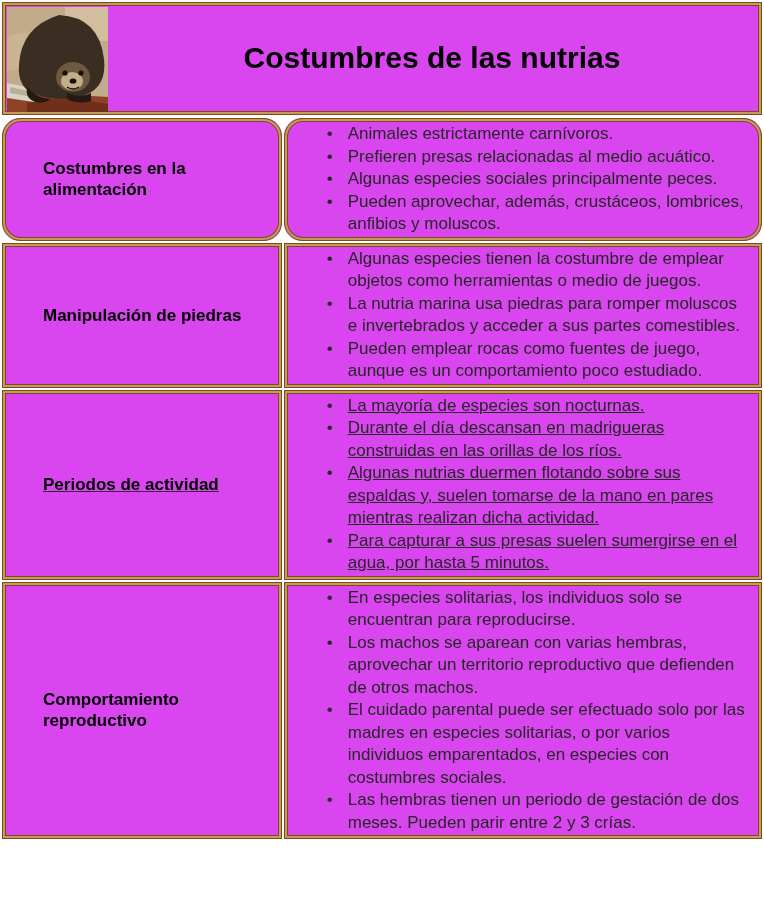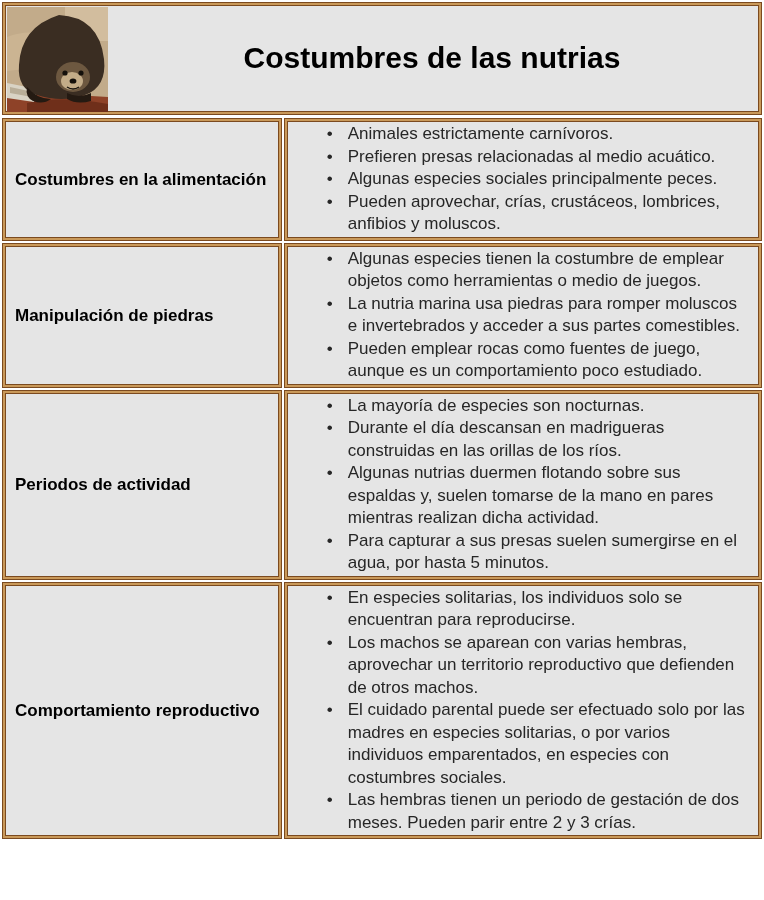--- a/index.html
+++ b/index.html
@@ -10,21 +10,21 @@
     color: #262626;
     overflow: hidden;
   }
   .page { position: relative; width: 764px; height: 900px; background: #fff; }
 
   
   .ringbox {
     border: 1px solid var(--border-dark, #7b4a1f);
     box-shadow: inset 0 0 0 2px var(--border-light, #c9995a),
                 inset 0 0 0 3px var(--border-dark, #7b4a1f);
-    background: #e5e5e5;
+    background: #d946ef;
     box-sizing: border-box;
   }
 
   .header {
     position: absolute; left: 2px; top: 2px;
     width: 760px; height: 113px;
   }
   .otter {
     position: absolute; left: 4px; top: 4px;
     width: 101px; height: 105px; display: block;
@@ -41,30 +41,31 @@
     position: absolute; left: 0; top: 116px;
     width: 764px;
     border-collapse: separate;
     border-spacing: 2px;
     table-layout: fixed;
   }
   col.c1 { width: 279px; }
   col.c2 { width: 477px; }
 
   td.cell { vertical-align: middle; padding: 0; }
-  tbody tr:nth-of-type(1) td { height: 118px; }
+  tbody tr:nth-of-type(1) td { height: 118px; border-radius: 18px; }
   tbody tr:nth-of-type(2) td { height: 142px; }
-  tbody tr:nth-of-type(3) td { height: 190px; }
+  tbody tr:nth-of-type(3) td { height: 190px; text-decoration: underline; }
   tbody tr:nth-of-type(4) td { height: 212px; }
 
   .row-label {
     display: block;
     padding: 6px 8px 6px 12px;
     font-size: 17px; font-weight: bold; color: #000;
     line-height: 21px;
+    margin-left: 28px;
   }
   ul.bullet-list {
     list-style: none;
     margin: 4px 0;
     padding: 0 14px 0 63px;
   }
   ul.bullet-list li {
     position: relative;
     font-size: 17px;
     line-height: 22.5px;
@@ -119,21 +120,21 @@
     <tbody>
   <tr>
     <td class="cell ringbox">
       <span class="row-label">Costumbres en la alimentación</span>
     </td>
     <td class="cell ringbox">
       <ul class="bullet-list">
               <li>Animales estrictamente carnívoros.</li>
               <li>Prefieren presas relacionadas al medio acuático.</li>
               <li>Algunas especies sociales principalmente peces.</li>
-              <li>Pueden aprovechar, crías, crustáceos, lombrices, anfibios y moluscos.</li>
+              <li>Pueden aprovechar, además, crustáceos, lombrices, anfibios y moluscos.</li>
             </ul>
     </td>
   </tr>
 
   <tr>
     <td class="cell ringbox">
       <span class="row-label">Manipulación de piedras</span>
     </td>
     <td class="cell ringbox">
       <ul class="bullet-list">

